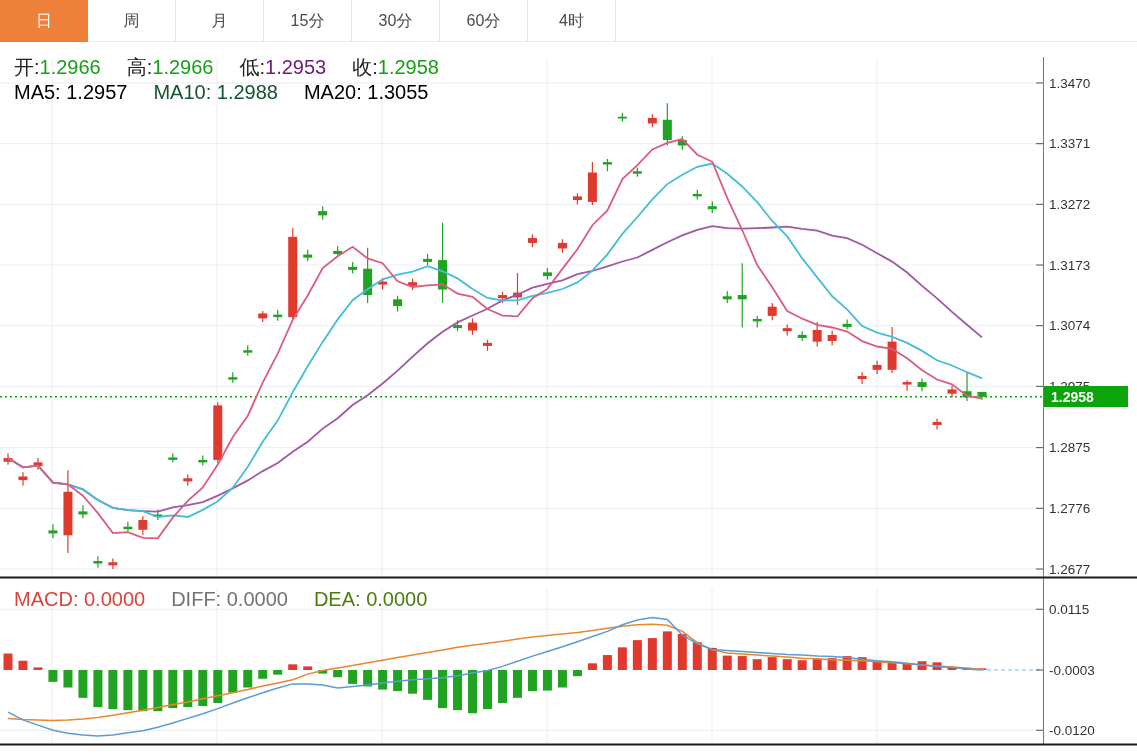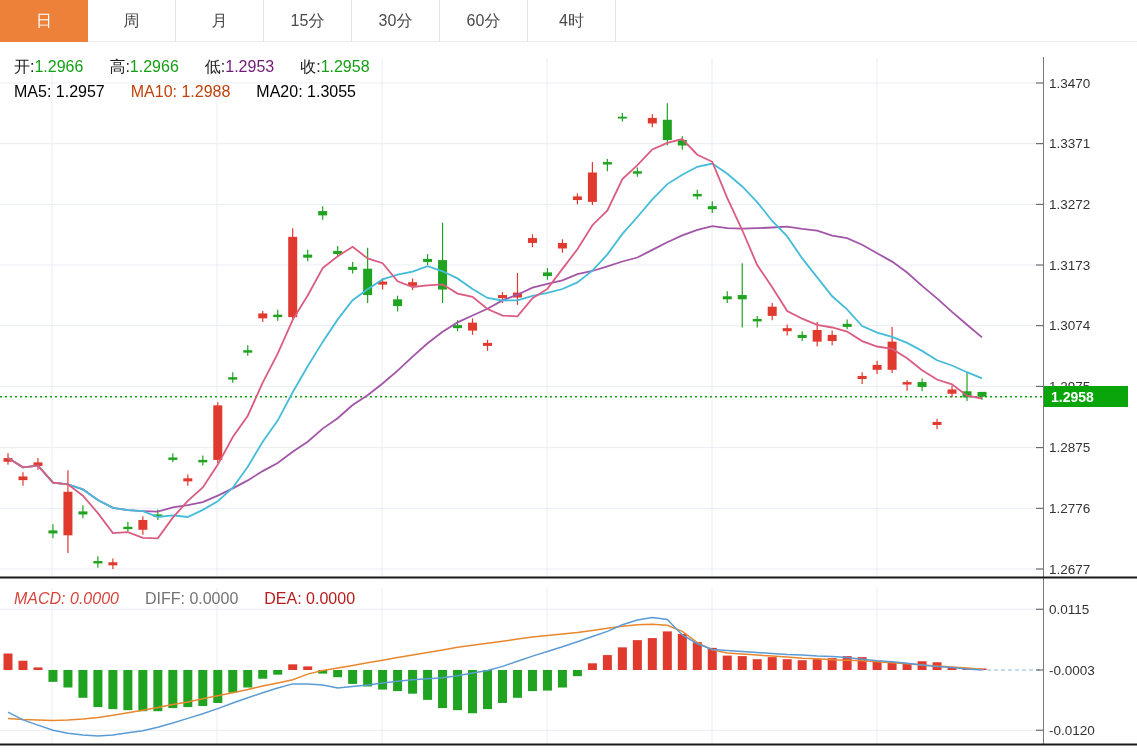--- a/index.html
+++ b/index.html
@@ -4,21 +4,21 @@
 <style>
   html,body{margin:0;padding:0;background:#fff;}
   .wrap{position:relative;width:1137px;height:754px;background:#fff;overflow:hidden;
         font-family:"Liberation Sans",sans-serif;}
   #chart{position:absolute;left:0;top:0;z-index:1;}
   .tabbar{position:absolute;left:0;top:0;height:42px;display:flex;z-index:3;background:#fff;
           border-bottom:1px solid #ececec;width:1137px;box-sizing:border-box;}
   .tab{width:88px;height:42px;display:flex;align-items:center;justify-content:center;
        font-size:16px;color:#4a4a4a;border-right:1px solid #e5e5e5;box-sizing:border-box;cursor:pointer;}
   .tab.active{background:#ed8139;color:#ffffff;border-right:none;}
-  .legend-row{position:absolute;display:flex;white-space:nowrap;z-index:2;font-size:16px;line-height:18px;}
+  .legend-row{position:absolute;display:flex;white-space:nowrap;z-index:2;font-size:20px;line-height:18px;}
   .legend-row .item{margin-right:26px;}
   .legend-row .lbl{color:#222;}
   .pricetag{position:absolute;left:1044px;top:386px;width:84px;height:21px;z-index:4;
             color:#fff;font-size:14px;font-weight:bold;display:flex;align-items:center;
             padding-left:7px;box-sizing:border-box;}
 </style>
 </head>
 <body>
 
 <div class="wrap">
@@ -299,23 +299,23 @@
     </div>
 
   <div class="legend-row" style="left:14px;top:58px;">
       <span class="item"><span class="lbl">开:</span><span style="color: rgb(22, 160, 22);">1.2966</span></span>
       <span class="item"><span class="lbl">高:</span><span style="color: rgb(22, 160, 22);">1.2966</span></span>
       <span class="item"><span class="lbl">低:</span><span style="color: #701a75;">1.2953</span></span>
       <span class="item"><span class="lbl">收:</span><span style="color: rgb(22, 160, 22);">1.2958</span></span>
     </div>
   <div class="legend-row" style="left:14px;top:83px;">
       <span class="item" style="color: #000000;">MA5: 1.2957</span>
-      <span class="item" style="color: #c2410c;">MA10: 1.2988</span>
+      <span class="item" style="color: #14532d;">MA10: 1.2988</span>
       <span class="item" style="color: #000000;">MA20: 1.3055</span>
     </div>
   <div class="legend-row" style="left:14px;top:590px;">
-      <span class="item" style="color: rgb(216, 69, 60); font-style: italic;">MACD: 0.0000</span>
+      <span class="item" style="color: rgb(216, 69, 60);">MACD: 0.0000</span>
       <span class="item" style="color: #737373;">DIFF: 0.0000</span>
-      <span class="item" style="color: #b91c1c;">DEA: 0.0000</span>
+      <span class="item" style="color: #4d7c0f;">DEA: 0.0000</span>
     </div>
 
   <div class="pricetag" style="background: rgb(10, 165, 10);">1.2958</div>
 </div>
 
 </body></html>

